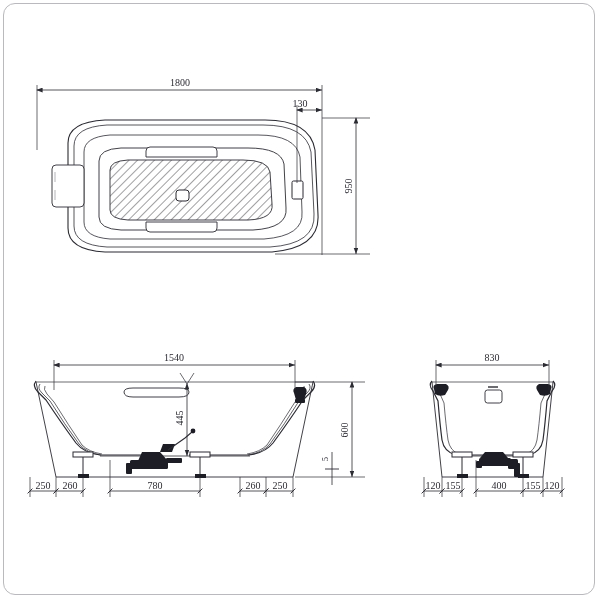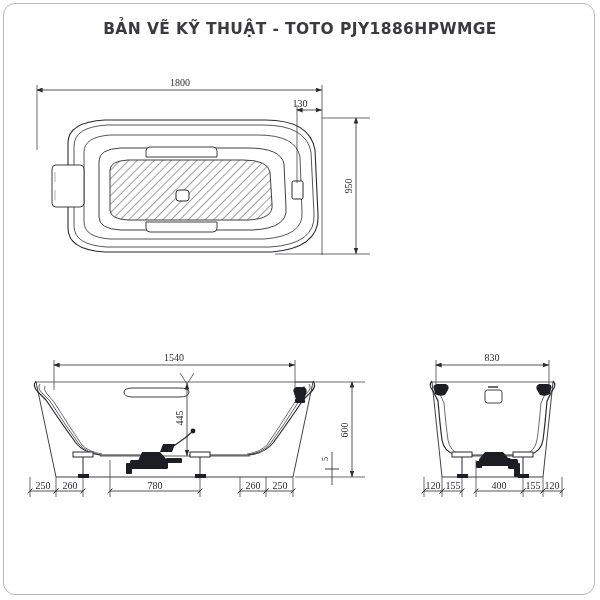--- a/index.html
+++ b/index.html
@@ -60,21 +60,20 @@
     font-size: 8.6px;
   }
 </style>
 </head>
 <body>
 
 <div id="page">
 
   <div id="page-border"></div>
 
-  <div id="title">BẢN VẼ KỸ THUẬT - TOTO PJY1886HPWMGE</div>
 
   <svg class="draw" viewBox="0 0 600 600">
     <defs>
       <pattern id="hatch45" width="6" height="6" patternTransform="rotate(45)" patternUnits="userSpaceOnUse">
         <line x1="0" y1="0" x2="0" y2="6" stroke="#2b2b33" stroke-width="0.9"></line>
       </pattern>
       <marker id="arrEnd" markerWidth="9" markerHeight="9" refX="8" refY="3" orient="auto" markerUnits="strokeWidth">
         <path d="M0,0 L8,3 L0,6 z" fill="#2b2b33"></path>
       </marker>
       <marker id="arrStart" markerWidth="9" markerHeight="9" refX="1" refY="3" orient="auto" markerUnits="strokeWidth">

